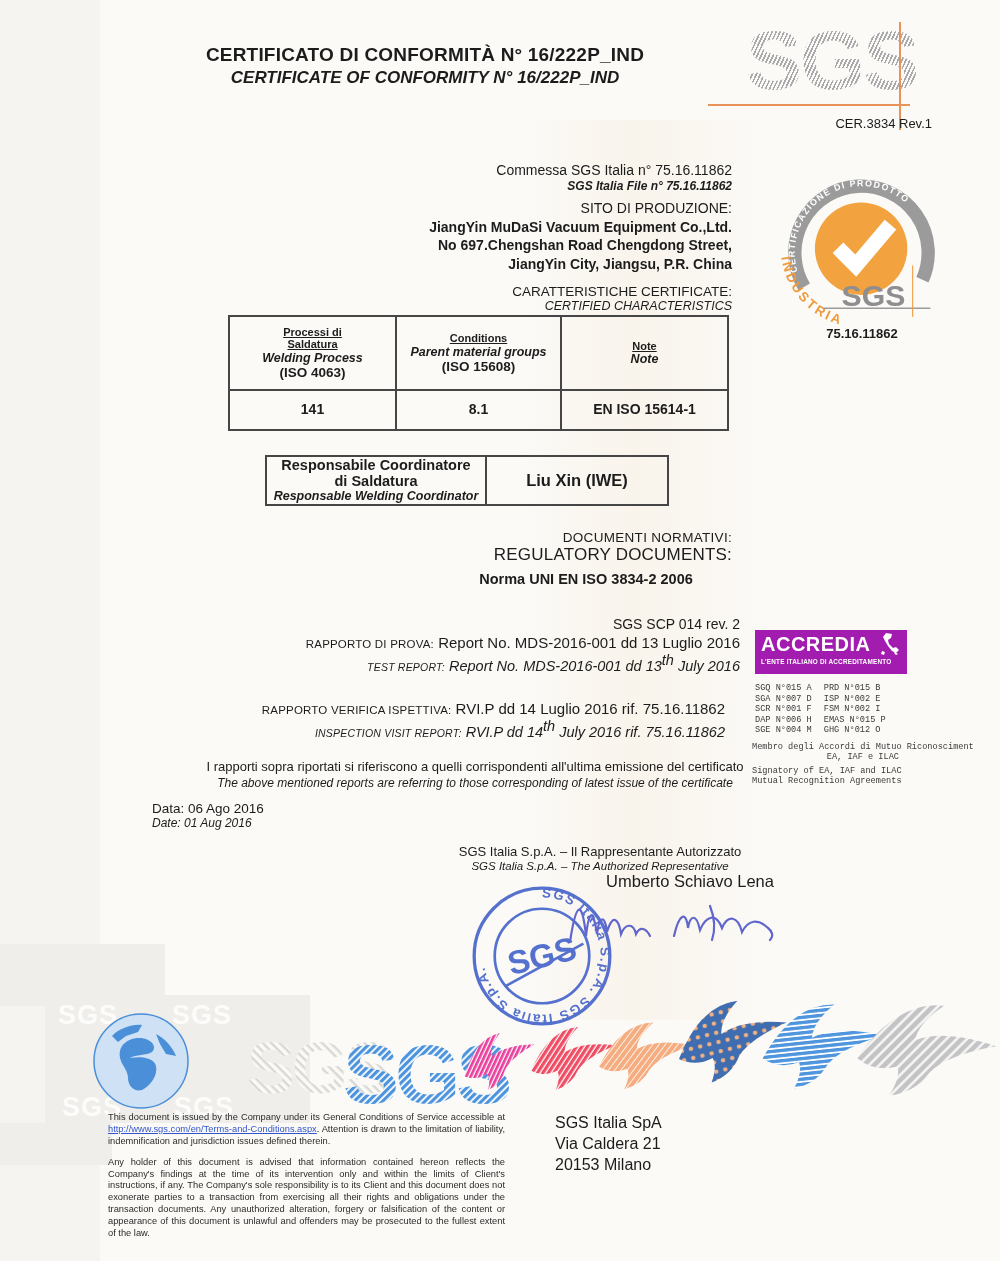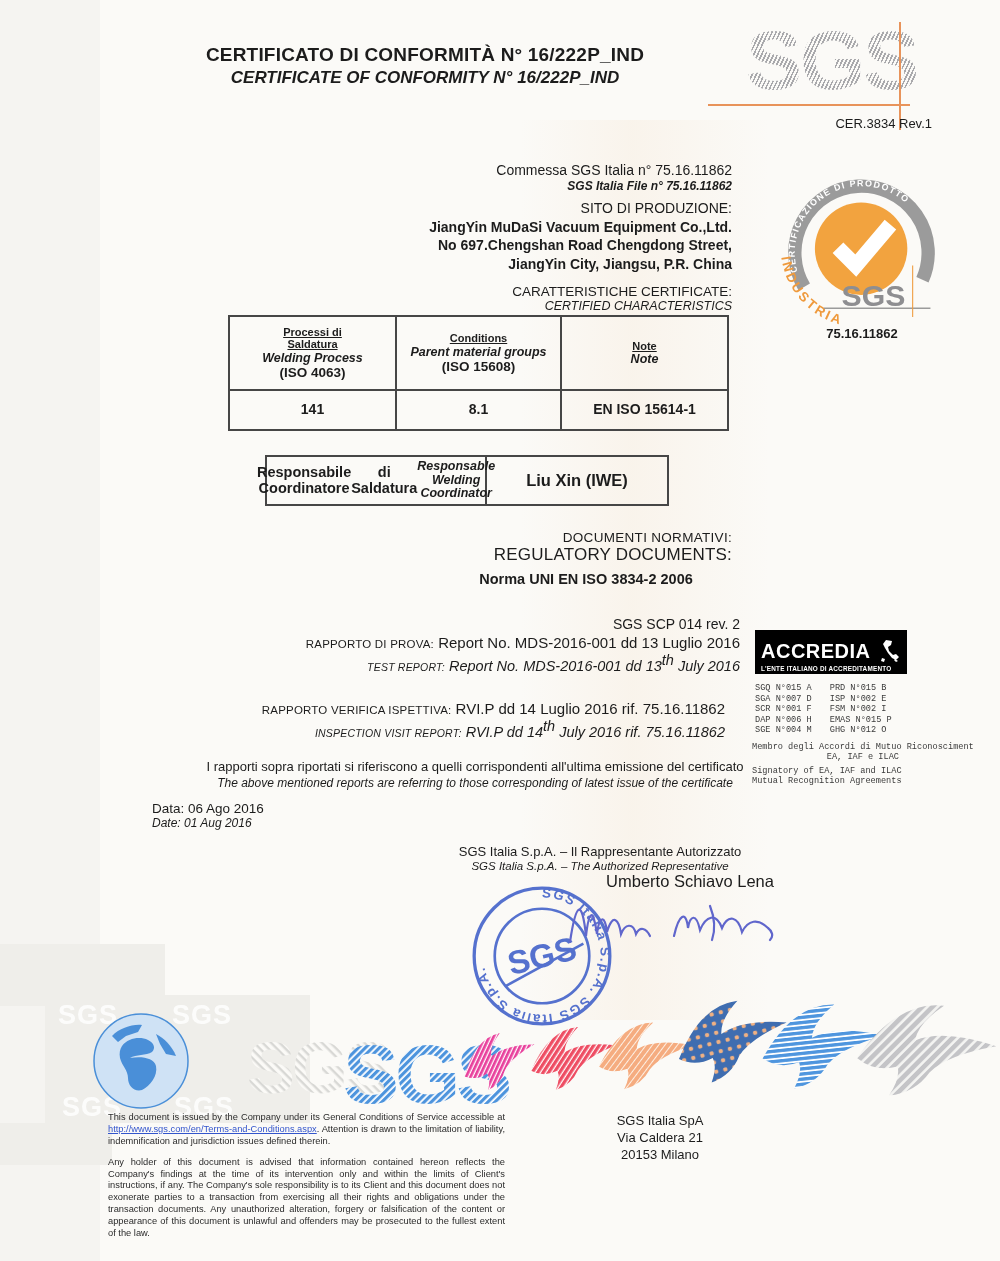--- a/index.html
+++ b/index.html
@@ -41,21 +41,21 @@
            justify-content:center;text-align:center;line-height:1.12;padding:2px 4px;box-sizing:border-box;}
   .ct-cell.last{border-right:none;}
   .ct-head{border-bottom:2px solid #464646;}
   .ct-main{font-size:11px;font-weight:bold;text-decoration:underline;}
   .ct-sub{font-size:12.5px;font-weight:bold;font-style:italic;}
   .ct-paren{font-size:13.5px;font-weight:bold;}
   .ct-val{font-size:14px;font-weight:bold;}
   
   .coord-table{left:265px;top:455px;width:400px;border:2px solid #464646;display:grid;
                grid-template-columns:220px 1fr;height:47px;}
-  .co-cell{display:flex;flex-direction:row;align-items:center;justify-content:center;
+  .co-cell{display:flex;flex-direction:column;align-items:center;justify-content:center;
            text-align:center;line-height:1.1;}
   .co-left{border-right:2px solid #464646;}
   .co-l1{font-size:14.5px;font-weight:bold;}
   .co-l3{font-size:12.5px;font-weight:bold;font-style:italic;}
   .co-name{font-size:16.5px;font-weight:bold;}
   
   .normativi{left:420px;top:530px;width:312px;text-align:right;}
   .norm-it{font-size:13.5px;letter-spacing:.3px;}
   .norm-en{font-size:17px;letter-spacing:.2px;}
   .norma-std{left:430px;top:571px;width:312px;text-align:center;font-size:14.5px;font-weight:bold;}
@@ -65,39 +65,39 @@
   .rep-lbl{font-size:11.5px;letter-spacing:.2px;}
   .rep-val{font-size:15px;}
   .rep-en{font-style:italic;}
   .rep-en .rep-lbl{font-size:10.5px;}
   .rep-en .rep-val{font-size:14.5px;}
   .sup{vertical-align:super;font-size:60%;}
   .note-lines{left:170px;top:759px;width:610px;text-align:center;}
   .note-it{font-size:13px;}
   .note-en{font-size:12px;font-style:italic;margin-top:2px;}
   
-  .accredia-box{left:755px;top:630px;width:152px;height:44px;background:#000000;color:#fff;
-                display:flex;flex-direction:column;justify-content:flex-end;padding:2px 6px;box-sizing:border-box;}
+  .accredia-box{left:755px;top:630px;width:152px;height:44px;background:#a21caf;color:#fff;
+                display:flex;flex-direction:column;justify-content:flex-start;padding:2px 6px;box-sizing:border-box;}
   .acc-row{display:flex;align-items:center;justify-content:space-between;}
   .acc-name{font-size:20px;font-weight:bold;letter-spacing:.5px;line-height:1;}
   .acc-sub{font-size:6.4px;font-weight:bold;letter-spacing:.2px;margin-top:2px;}
-  .acc-codes{left:755px;top:683px;display:flex;gap:18px;font-family:"Liberation Mono",monospace;
+  .acc-codes{left:755px;top:683px;display:flex;gap:12px;font-family:"Liberation Mono",monospace;
              font-size:8.6px;line-height:10.5px;color:#3a3a3a;}
   .acc-col{white-space:nowrap;}
   .acc-note{left:752px;font-family:"Liberation Mono",monospace;font-size:8.6px;line-height:10px;color:#3a3a3a;white-space:nowrap;text-align:center;}
   
   .data-block{left:152px;top:801px;}
   .data-it{font-size:13.5px;}
   .data-en{font-size:12px;font-style:italic;}
   .rep-block{left:415px;top:844px;width:370px;text-align:center;}
   .repb-it{font-size:13px;}
   .repb-en{font-size:11.5px;font-style:italic;margin-top:1px;}
   .rep-name{left:555px;top:872px;width:270px;text-align:center;font-size:16.5px;}
   
-  .address{left:555px;top:1112px;width:210px;text-align:center;font-size:13px;line-height:1.32;}
+  .address{left:555px;top:1112px;width:210px;text-align:left;font-size:16px;line-height:1.32;}
   .legal{left:108px;top:1112px;width:397px;font-size:9.3px;line-height:1.28;text-align:justify;color:#2b2b2b;}
   .legal p{margin:0 0 9px 0;}
   .legal a{color:#3355cc;}
 </style>
 </head>
 <body>
 
 <div class="page">
 
   <div class="abs edge-strip"></div>

